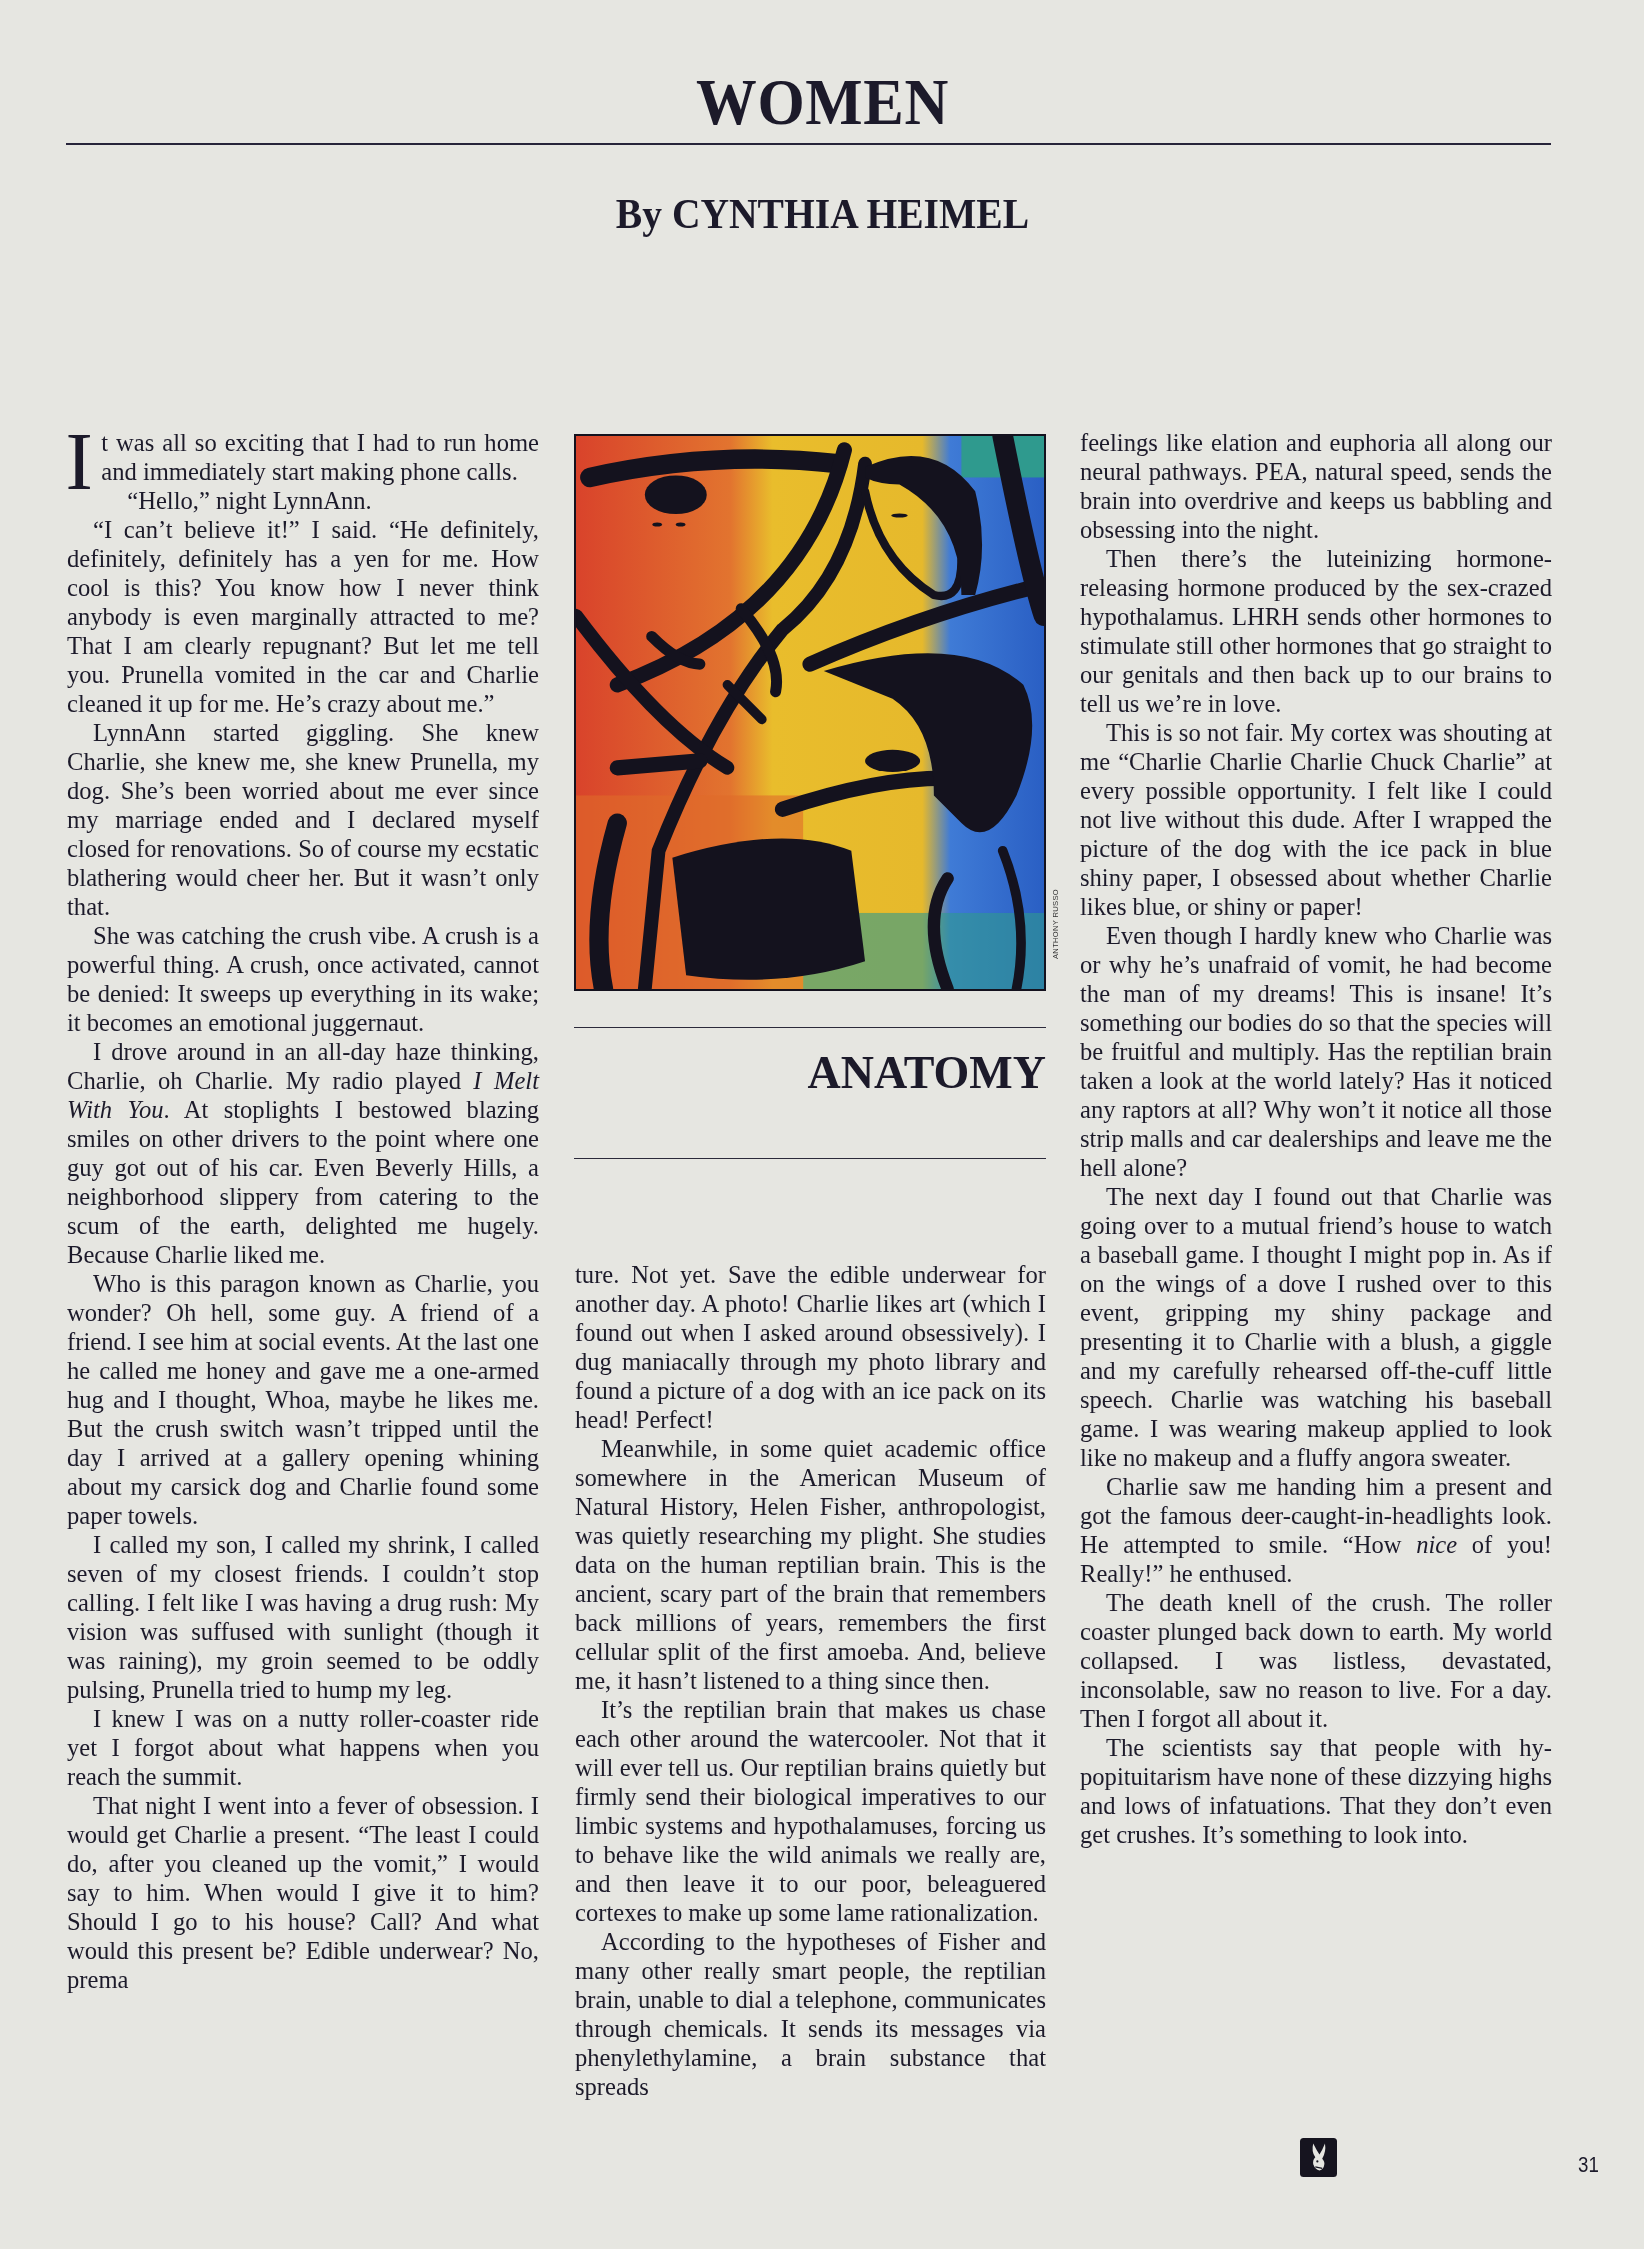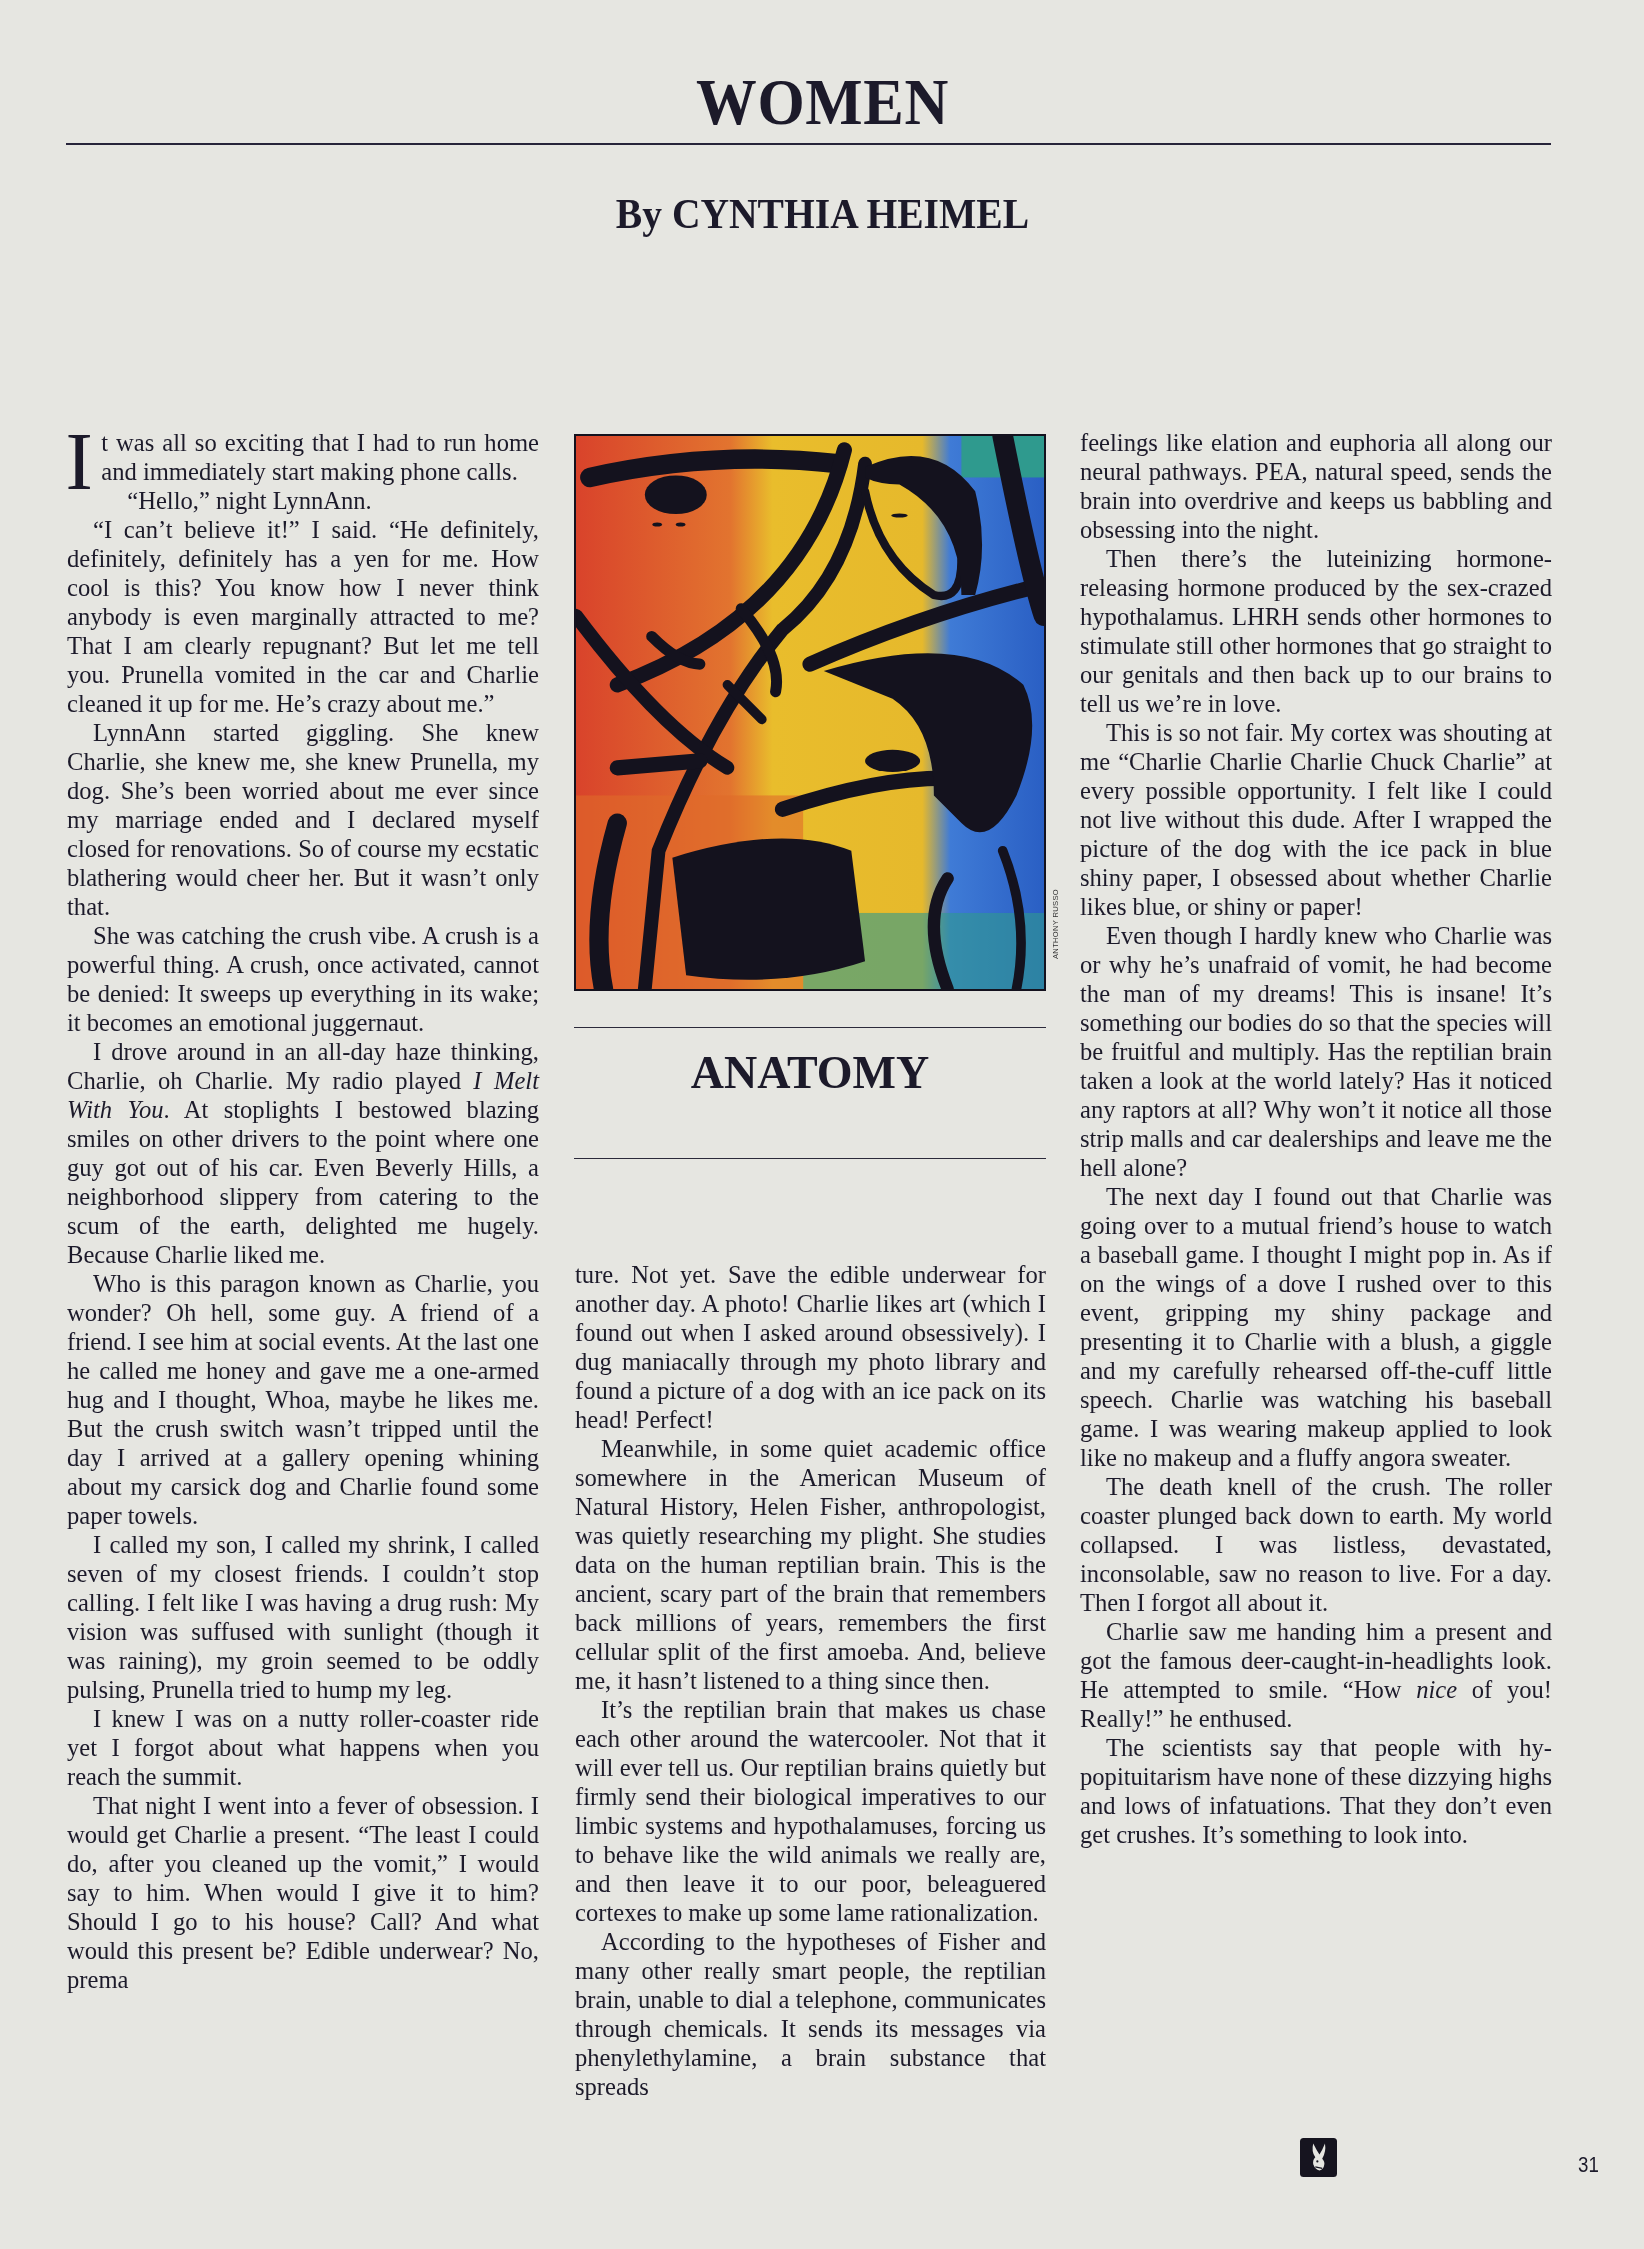--- a/index.html
+++ b/index.html
@@ -51,21 +51,21 @@
     font-family: "Liberation Sans", "DejaVu Sans", sans-serif;
     font-size: 7.6px; letter-spacing: 0.3px; color: #333;
     transform: rotate(-90deg); transform-origin: left top;
     white-space: nowrap;
   }
   .head-rule {
     position: absolute; left: 574px; width: 472px; height: 1.4px; background: #2c2a3a;
   }
   .headline {
     position: absolute; left: 574px; width: 472px; top: 1047px;
-    text-align: center; font-weight: bold; font-size: 46px; line-height: 51px;
+    text-align: right; font-weight: bold; font-size: 46px; line-height: 51px;
   }
   .bunny {
     position: absolute; left: 1300px; top: 2138px; width: 37px; height: 39px;
     background: #16141f; border-radius: 3.5px;
     display: flex; align-items: center; justify-content: center;
   }
   .page-number {
     position: absolute; left: 1578px; top: 2152px;
     font-size: 22px; font-family: "Liberation Sans", "DejaVu Sans", sans-serif;
     transform: scaleX(0.85); transform-origin: left top;
@@ -153,22 +153,22 @@
   <p>It’s the reptilian brain that makes us chase each other around the watercool­er. Not that it will ever tell us. Our rep­tilian brains quietly but firmly send their biological imperatives to our limbic sys­tems and hypothalamuses, forcing us to behave like the wild animals we really are, and then leave it to our poor, belea­guered cortexes to make up some lame rationalization.</p>
   <p>According to the hypotheses of Fisher and many other really smart people, the reptilian brain, unable to dial a tele­phone, communicates through chemi­cals. It sends its messages via phenyleth­ylamine, a brain substance that spreads</p>
 </div>
 
 <div class="col col-right">
   <p class="noindent">feelings like elation and euphoria all along our neural pathways. PEA, natural speed, sends the brain into overdrive and keeps us babbling and obsessing in­to the night.</p>
   <p>Then there’s the luteinizing hormone-releasing hormone produced by the sex-crazed hypothalamus. LHRH sends other hormones to stimulate still other hormones that go straight to our genitals and then back up to our brains to tell us we’re in love.</p>
   <p>This is so not fair. My cortex was shouting at me “Charlie Charlie Charlie Chuck Charlie” at every possible oppor­tunity. I felt like I could not live without this dude. After I wrapped the picture of the dog with the ice pack in blue shiny paper, I obsessed about whether Charlie likes blue, or shiny or paper!</p>
   <p>Even though I hardly knew who Charlie was or why he’s unafraid of vomit, he had become the man of my dreams! This is insane! It’s something our bodies do so that the species will be fruitful and multiply. Has the reptilian brain taken a look at the world late­ly? Has it noticed any raptors at all? Why won’t it notice all those strip malls and car dealerships and leave me the hell alone?</p>
   <p>The next day I found out that Charlie was going over to a mutual friend’s house to watch a baseball game. I thought I might pop in. As if on the wings of a dove I rushed over to this event, gripping my shiny package and presenting it to Charlie with a blush, a giggle and my carefully rehearsed off-the-cuff little speech. Charlie was watch­ing his baseball game. I was wearing makeup applied to look like no makeup and a fluffy angora sweater.</p>
+  <p><span>Charlie saw me handing him a pres­ent and got the famous deer-caught-in-headlights look. He attempted to smile. “How </span><em>nice</em><span> of you! Really!” he enthused.</span></p>
   <p>The death knell of the crush. The roller coaster plunged back down to earth. My world collapsed. I was listless, devastated, inconsolable, saw no reason to live. For a day. Then I forgot all about it.</p>
-  <p><span>Charlie saw me handing him a pres­ent and got the famous deer-caught-in-headlights look. He attempted to smile. “How </span><em>nice</em><span> of you! Really!” he enthused.</span></p>
   <p>The scientists say that people with hy­popituitarism have none of these dizzy­ing highs and lows of infatuations. That they don’t even get crushes. It’s some­thing to look into.</p>
 </div>
 
 <div class="bunny">
   <svg width="23.5" height="30.5" viewBox="0 0 34 44">
     <path d="M9 2 Q 6 14 12 22 Q 8 26 9 32 Q 12 40 18 41 Q 24 40 25 33 Q 26 28 22 24 Q 28 14 26 2 Q 22 12 18 18 Q 14 12 9 2 Z" fill="#e6e6e1"></path>
     <circle cx="15" cy="28" r="1.6" fill="#16141f"></circle>
     <path d="M12 36 L 22 38" stroke="#16141f" stroke-width="2"></path>
   </svg>
 </div>

